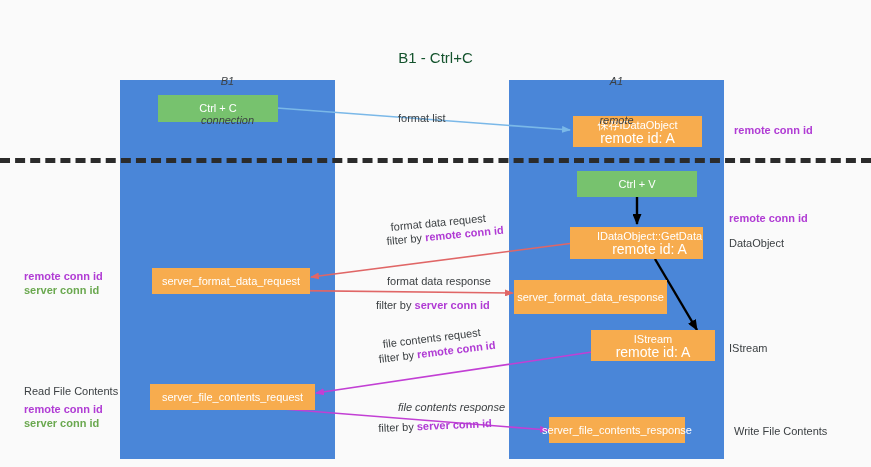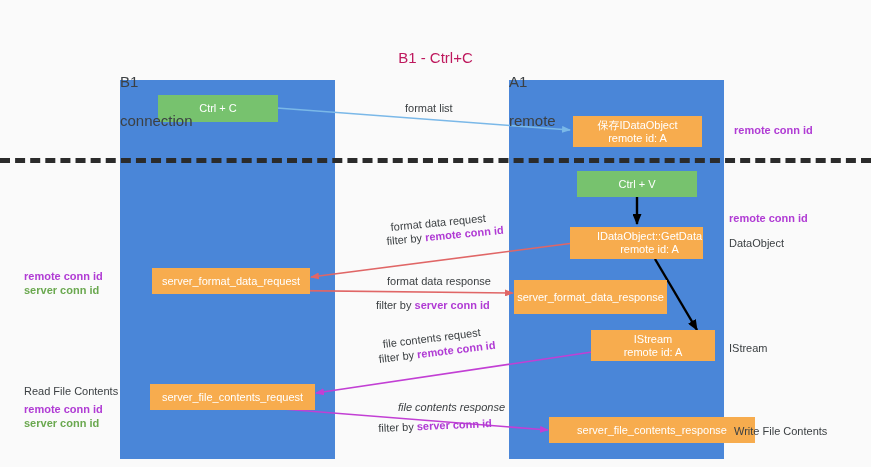--- a/index.html
+++ b/index.html
@@ -18,45 +18,46 @@
   #svg-layer{z-index:2;pointer-events:none;}
   #panel-layer{z-index:1;}
   #box-layer{z-index:3;}
   #text-layer{z-index:4;}
 
   
   .panel{position:absolute;background:#4a86d8;}
 
   
   .col-head{
-    position:absolute;
-    font-size:15px;line-height:13px;color:#3c4043;
+    position:absolute;text-align:center;
+    font-size:11px;line-height:13px;color:#3c4043;
     white-space:pre;
+    font-style:italic;
   }
 
   
   .title{
     position:absolute;left:0;top:8px;width:871px;
     text-align:center;font-size:15px;line-height:20px;
-    color:#be185d;white-space:pre;
+    color:#14532d;white-space:pre;
   }
 
   
   .node{
     position:absolute;
     display:flex;flex-direction:column;
     align-items:center;justify-content:center;
     color:#ffffff;font-size:11px;line-height:13px;
     text-align:center;
     box-sizing:border-box;
     padding:2px 6px;
   }
   .node.green{background:#77c26e;}
   .node.orange{background:#f7ac4e;}
-  .node .l2{font-size:11px;}
+  .node .l2{font-size:14px;}
 
   
   .ftext{
     position:absolute;font-size:11px;line-height:14px;
     color:#3c4043;white-space:nowrap;
   }
   .purple{color:#b03bd4;font-weight:bold;}
   .green-t{color:#6aa84f;font-weight:bold;}
   .ftext.bold-purple{color:#b03bd4;font-weight:bold;}
 
@@ -143,21 +144,21 @@
 
     <div class="node orange" style="left:591px;top:330px;width:124px;height:31px;">
       <span>IStream</span>
       <span class="l2">remote id: A</span>
     </div>
 
     <div class="node orange" style="left:150px;top:384px;width:165px;height:26px;">
       <span>server_file_contents_request</span>
     </div>
 
-    <div class="node orange" style="left:549px;top:417px;width:206px;height:26px;">
+    <div class="node orange" style="left:549px;top:417px;width:136px;height:26px;">
       <span>server_file_contents_response</span>
     </div>
   </div>
 
   <div class="layer" id="text-layer">
 
     <div class="title">
       <div>B1 - Ctrl+C</div>
     </div>
 
@@ -165,21 +166,21 @@
       <div>B1</div>
       <div>connection</div>
     </div>
     <div class="col-head" style="left:509px;top:49px;width:215px;">
       <div>A1</div>
       <div>remote</div>
     </div>
 
     <div class="divider"></div>
 
-    <div class="elabel" style="left:398px;top:101px;margin-left:7px;">
+    <div class="elabel" style="left:398px;top:111px;">
       <span>format list</span>
     </div>
 
     <div class="elabel" style="left:390px;top:220px;transform:rotate(-5.5deg);">
       <span>format data request</span>
     </div>
     <div class="elabel" style="left:386px;top:234px;transform:rotate(-5.5deg);">
       <span>filter by </span><span class="purple">remote conn id</span>
     </div>
 

